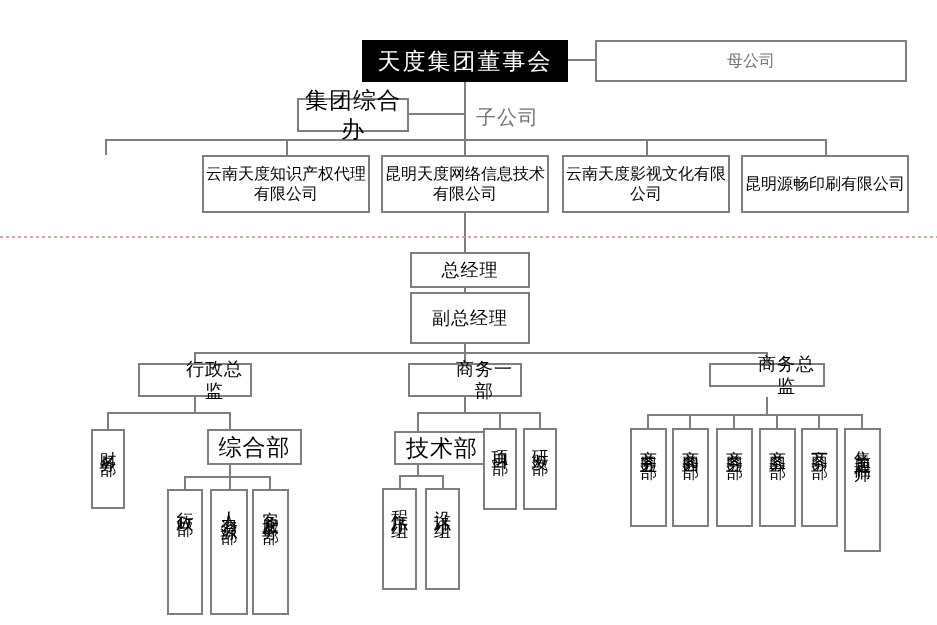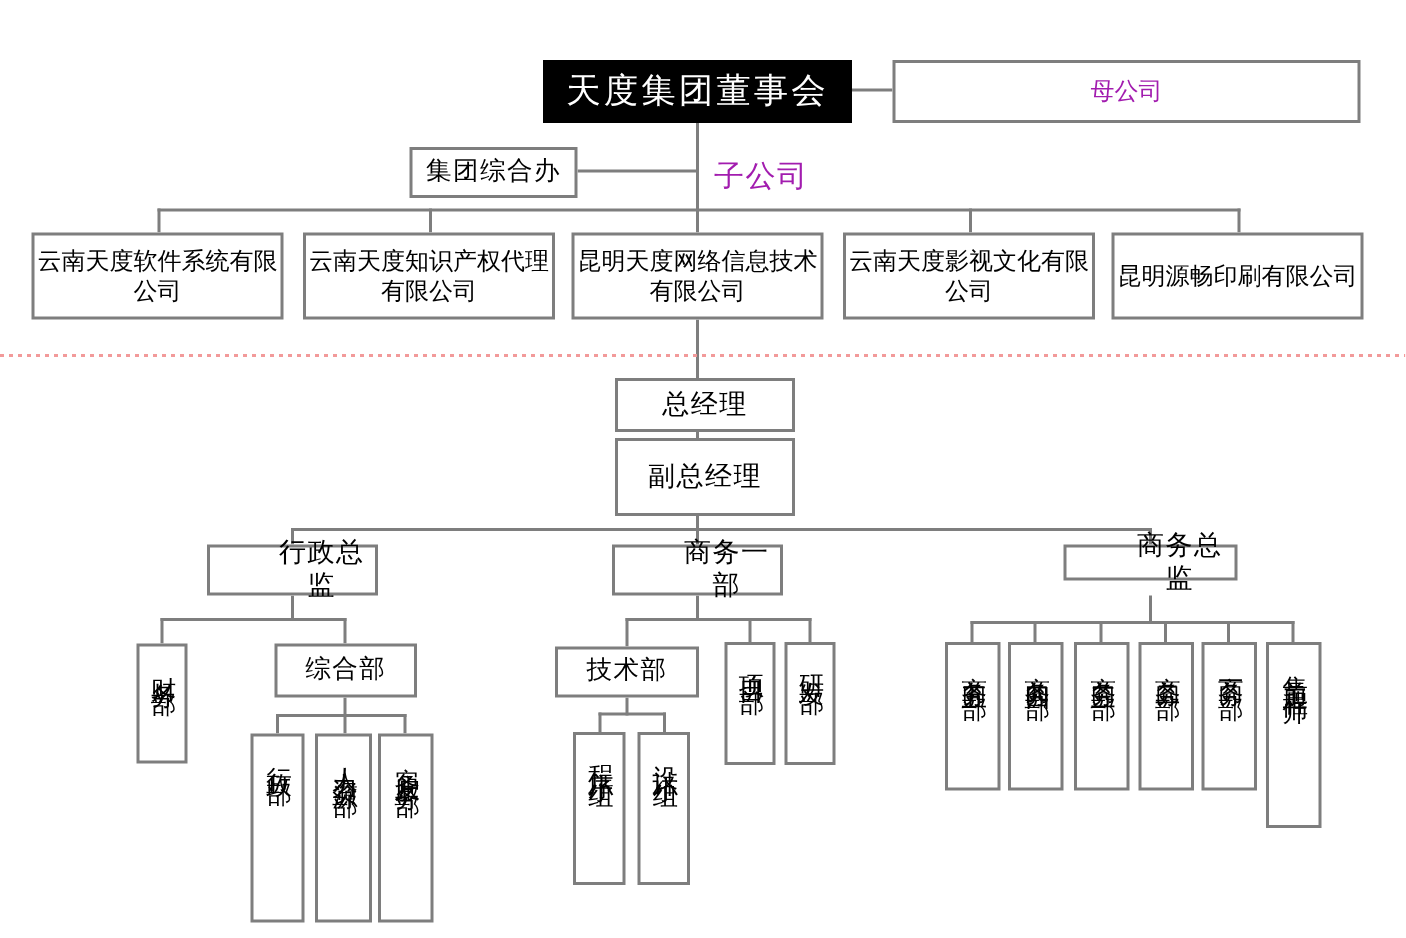--- a/index.html
+++ b/index.html
@@ -12,24 +12,24 @@
   .ln.v{width:2px;}
   .box{
     position:absolute;box-sizing:border-box;border:2px solid #7e7e7e;background:#fff;
     display:flex;align-items:center;justify-content:center;text-align:center;
     font-size:16px;line-height:1.25;
   }
   .root{
     background:#000;color:#fff;border:none;font-size:23px;letter-spacing:2px;font-weight:500;
   }
   .parentbox{font-size:16px;}
-  .red{color:#a21caf;}
+  .red{color:#737373;}
   .mid{font-size:18px;letter-spacing:1px;}
   .dir{font-size:18px;letter-spacing:1px;padding-left:39px;}
-  .dept{font-size:17px;letter-spacing:1px;}
+  .dept{font-size:23px;letter-spacing:1px;margin-left:24px;}
   .vwrap{align-items:flex-start;padding-top:7px;}
   .vtext{
     writing-mode:vertical-rl;text-orientation:upright;
     font-size:17px;letter-spacing:4px;line-height:1;
   }
   .freelabel{position:absolute;font-size:20px;letter-spacing:1px;}
   .divider{
     position:absolute;left:0;top:236px;width:937px;height:2px;
     background:repeating-linear-gradient(to right,#f29a9a 0 3px,transparent 3px 6px);
   }
@@ -97,21 +97,20 @@
   <div class="box root" style="left:362px;top:40px;width:206px;height:42px">天度集团董事会</div>
 
   <div class="box parentbox" style="left:595px;top:40px;width:312px;height:42px">
     <span class="red">母公司</span>
   </div>
 
   <div class="box dept" style="left:273px;top:98px;width:112px;height:34px">集团综合办</div>
 
   <div class="freelabel red" style="left:476px;top:104px">子公司</div>
 
-  <div class="box" style="left:21px;top:155px;width:168px;height:58px">云南天度软件系统有限公司</div>
   <div class="box" style="left:202px;top:155px;width:168px;height:58px">云南天度知识产权代理有限公司</div>
   <div class="box" style="left:381px;top:155px;width:168px;height:58px">昆明天度网络信息技术有限公司</div>
   <div class="box" style="left:562px;top:155px;width:168px;height:58px">云南天度影视文化有限公司</div>
   <div class="box" style="left:741px;top:155px;width:168px;height:58px">昆明源畅印刷有限公司</div>
 
   <div class="box mid" style="left:410px;top:252px;width:120px;height:36px">总经理</div>
   <div class="box mid" style="left:410px;top:292px;width:120px;height:52px">副总经理</div>
 
   <div class="box dir" style="left:138px;top:363px;width:114px;height:34px">行政总监</div>
   <div class="box dir" style="left:408px;top:363px;width:114px;height:34px">商务一部</div>

